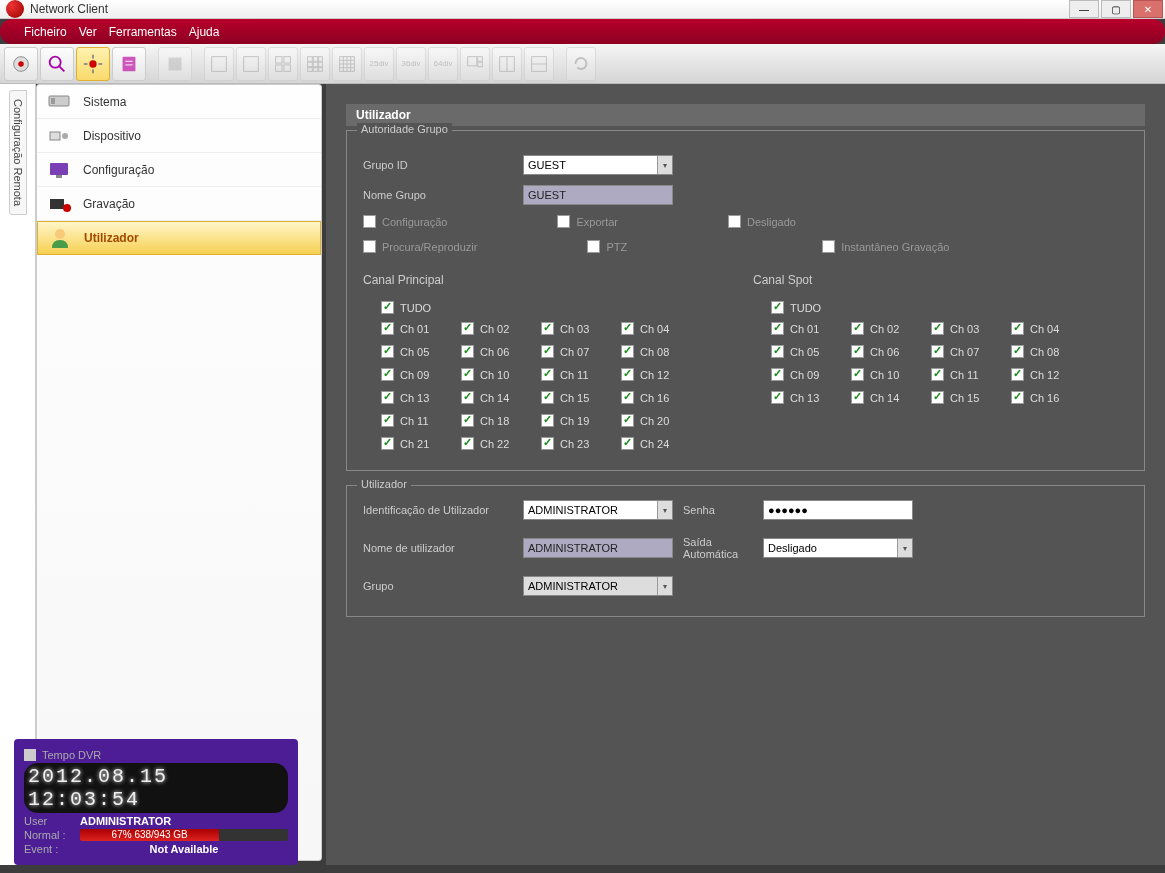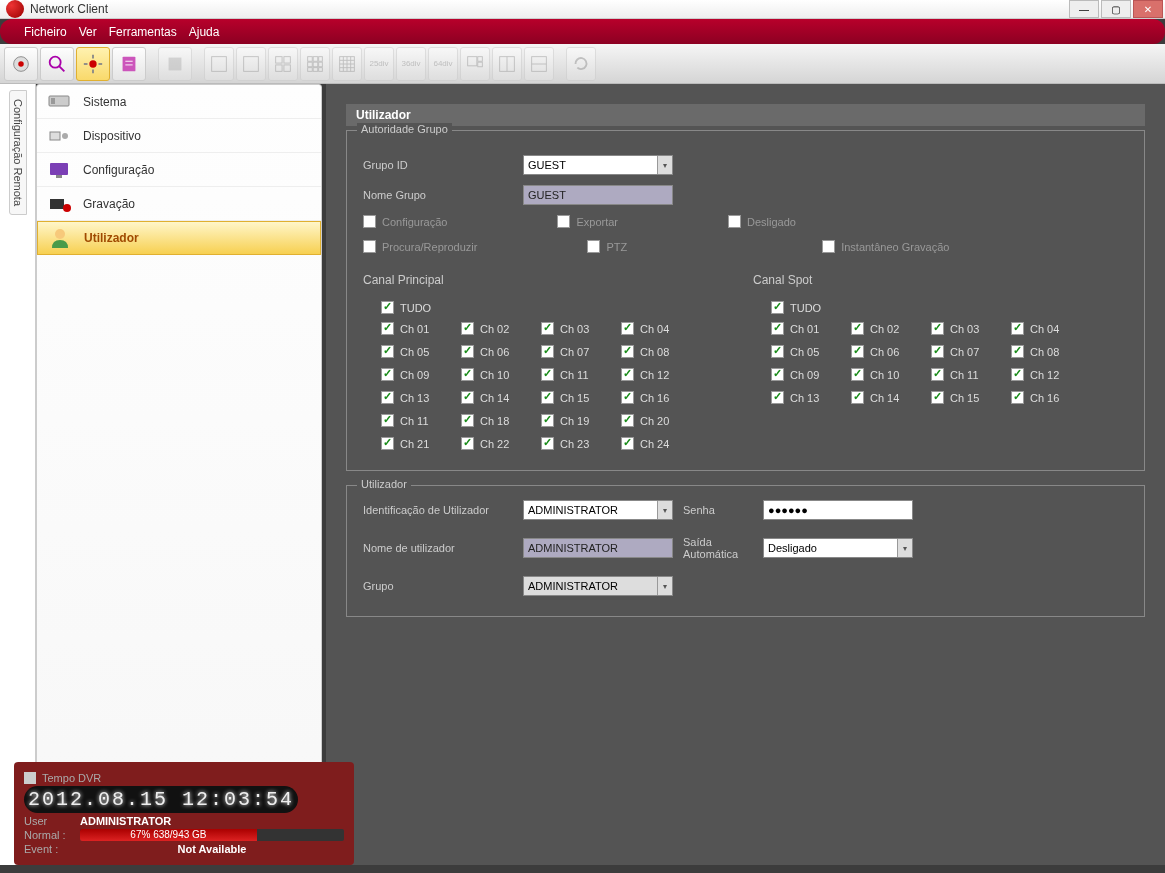--- a/index.html
+++ b/index.html
@@ -26,21 +26,21 @@
 
 .sidecol { width: 36px; background:#fff; border-right:1px solid #ccc; display:flex; flex-direction:column; align-items:center; padding-top:6px; }
 .sidecol .vtab { writing-mode: vertical-rl; font-size:11px; color:#444; padding:8px 2px; border:1px solid #ccc; background:#f7f7f7; border-radius:3px 0 0 3px; }
 
 .navpanel { width: 290px; background:#3c3c3c; display:flex; flex-direction:column; }
 .navlist { background:linear-gradient(#fefefe,#f7f7f7); flex:1; margin:0 4px 4px 0; border:1px solid #ccc; border-radius:3px; overflow:hidden; }
 .navitem { height:34px; display:flex; align-items:center; gap:12px; padding:0 10px; font-size:12px; color:#333; border-bottom:1px solid #eee; }
 .navitem.active { background: linear-gradient(#fff6c9,#f7d051); color:#a04a00; font-weight:bold; border:1px solid #e0b030; }
 .navicon { width:24px; height:24px; display:flex; align-items:center; justify-content:center; }
 
-.dvrclock { margin:4px; background:#7f1d1d; border-radius:4px; padding:8px 10px; color:#fff; font-size:11px; width:340px; position:absolute; bottom:4px; left:10px; }
+.dvrclock { margin:4px; background:#4c1d95; border-radius:4px; padding:8px 10px; color:#fff; font-size:11px; width:284px; position:absolute; bottom:4px; left:10px; }
 .dvrclock .row { display:flex; align-items:center; margin:2px 0; gap:6px; }
 .dvrclock .lcd { font-family: "Courier New", monospace; font-size:20px; letter-spacing:2px; color:#eee; text-shadow:0 0 4px #fff; background:#111; padding:2px 4px; border-radius:14px; display:inline-block; }
 .dvrclock .bar { flex:1; height:12px; background:#333; border-radius:2px; position:relative; overflow:hidden; }
 .dvrclock .bar .fill { height:100%; background:linear-gradient(#a00,#d22); width:67%; text-align:center; font-size:10px; color:#fff; line-height:12px; }
 .dvrclock .cb { width:12px; height:12px; background:#ccc; display:inline-block; }
 .dvrclock b { color:#fff; }
 .dvrclock .lbl { color:#aaa; width:50px; }
 
 .main { flex:1; background:#545454; padding:20px; overflow:auto; }
 .panel-title { background:#6a6a6a; color:#fff; font-size:12px; font-weight:bold; padding:4px 10px; margin-bottom:4px; }

